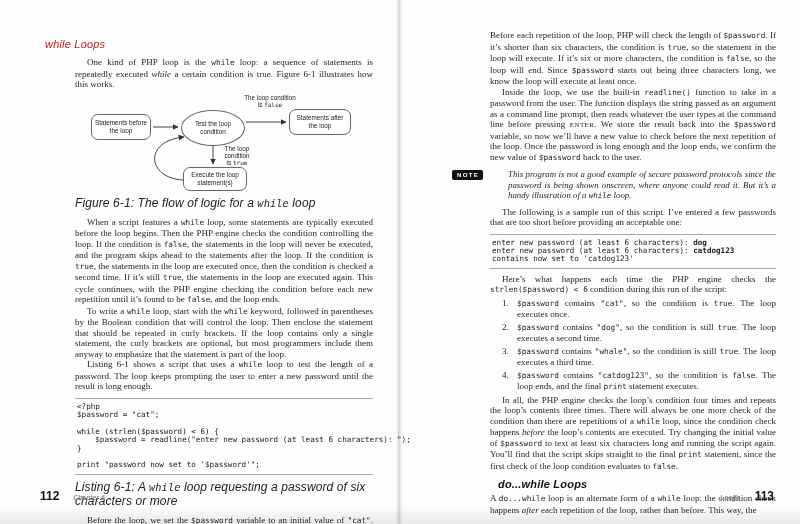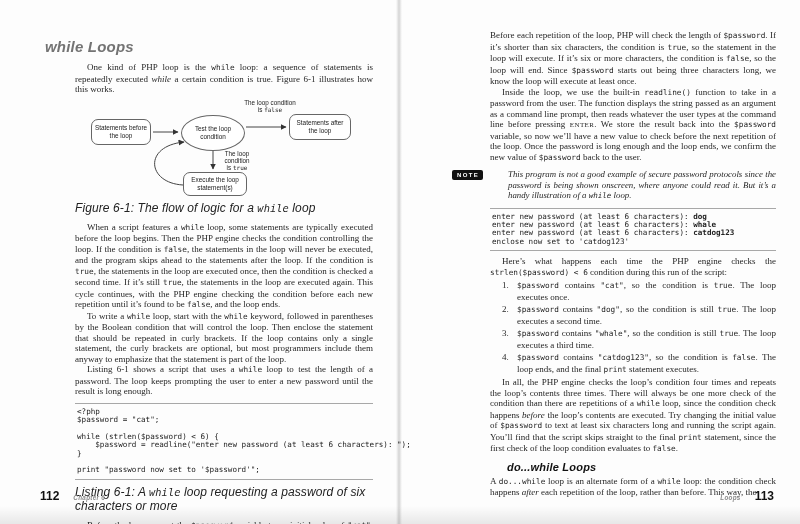--- a/index.html
+++ b/index.html
@@ -9,24 +9,24 @@
   .page.left{left:0;width:399px;}
   .page.right{left:401px;width:399px;}
   .gutter{position:absolute;left:396px;top:0;width:6px;height:524px;
           background:linear-gradient(to right,rgba(0,0,0,0) 0%,rgba(0,0,0,0.16) 50%,rgba(0,0,0,0) 100%);}
   .bottom-shade{position:absolute;left:0;bottom:0;width:800px;height:18px;
           background:linear-gradient(to bottom,rgba(0,0,0,0),rgba(0,0,0,0.085));}
 
   .lp{position:absolute;left:75px;top:38px;width:298px;}
   .rp{position:absolute;left:89px;top:30px;width:286px;}
 
-  .h1{font-family:"Liberation Sans",sans-serif;font-weight:bold;font-style:italic;
-      font-size:15px;color:#737373;margin:0 0 7px -30px;letter-spacing:0.2px;}
+  .h1{font-family:"Liberation Sans",sans-serif;font-weight:normal;font-style:italic;
+      font-size:11px;color:#b91c1c;margin:0 0 7px -30px;letter-spacing:0.2px;}
   .h2{font-family:"Liberation Sans",sans-serif;font-weight:bold;font-style:italic;
-      font-size:11px;color:#111;margin:6px 0 3px 17px;letter-spacing:0.2px;}
+      font-size:11px;color:#111;margin:6px 0 3px 8px;letter-spacing:0.2px;}
 
   .para{font-size:9px;line-height:10.5px;text-align:justify;}
   .para.ind{text-indent:12px;}
   .para em{font-style:italic;}
 
   .code{font-family:"DejaVu Sans Mono",monospace;font-size:0.86em;}
   .sc{font-size:0.78em;letter-spacing:0.4px;}
 
   .codeblock{border-top:1px solid #a8a8a8;border-bottom:1px solid #a8a8a8;
       margin:6px 0 5px 0;padding:4px 0 4px 2px;
@@ -135,25 +135,25 @@
   </div>
 
   <div class="page right">
     <div class="rp" id="rp-body">
         <div class="para">Before each repetition of the loop, PHP will check the length of <span class="code">$password</span>. If it’s shorter than six characters, the condition is <span class="code">true</span>, so the statement in the loop will execute. If it’s six or more characters, the condition is <span class="code">false</span>, so the loop will end. Since <span class="code">$password</span> starts out being three characters long, we know the loop will execute at least once.</div>
         <div class="para ind">Inside the loop, we use the built-in <span class="code">readline()</span> function to take in a password from the user. The function displays the string passed as an argument as a command line prompt, then reads whatever the user types at the command line before pressing <span class="sc">ENTER</span>. We store the result back into the <span class="code">$password</span> variable, so now we’ll have a new value to check before the next repetition of the loop. Once the password is long enough and the loop ends, we confirm the new value of <span class="code">$password</span> back to the user.</div>
         <div class="note">
           <span class="note-tag">NOTE</span>
           <div class="note-text">This program is not a good example of secure password protocols since the password is being shown onscreen, where anyone could read it. But it’s a handy illustration of a <span class="code">while</span> loop.</div>
         </div>
+        <div class="para ind">The following is a sample run of this script. I’ve entered a few passwords that are too short before providing an acceptable one:</div>
         <div class="codeblock">
           <div class="codeline">enter new password (at least 6 characters): <strong>dog</strong></div>
-          <div class="codeline">enter new password (at least 6 characters): <strong>whale</strong></div>
           <div class="codeline">enter new password (at least 6 characters): <strong>catdog123</strong></div>
-          <div class="codeline">enclose now set to 'catdog123'</div>
+          <div class="codeline">contains now set to 'catdog123'</div>
         </div>
         <div class="para ind">Here’s what happens each time the PHP engine checks the <span class="code">strlen($password) &lt; 6</span> condition during this run of the script:</div>
         <ol class="numlist">
           <li><span class="code">$password</span> contains <span class="code">"cat"</span>, so the condition is <span class="code">true</span>. The loop executes once.</li>
           <li><span class="code">$password</span> contains <span class="code">"dog"</span>, so the condition is still <span class="code">true</span>. The loop executes a second time.</li>
           <li><span class="code">$password</span> contains <span class="code">"whale"</span>, so the condition is still <span class="code">true</span>. The loop executes a third time.</li>
           <li><span class="code">$password</span> contains <span class="code">"catdog123"</span>, so the condition is <span class="code">false</span>. The loop ends, and the final <span class="code">print</span> statement executes.</li>
         </ol>
         <div class="para ind">In all, the PHP engine checks the loop’s condition four times and repeats the loop’s contents three times. There will always be one more check of the condition than there are repetitions of a <span class="code">while</span> loop, since the condition check happens <em>before</em> the loop’s contents are executed. Try changing the initial value of <span class="code">$password</span> to text at least six characters long and running the script again. You’ll find that the script skips straight to the final <span class="code">print</span> statement, since the first check of the loop condition evaluates to <span class="code">false</span>.</div>
         <div class="h2">do...while Loops</div>

